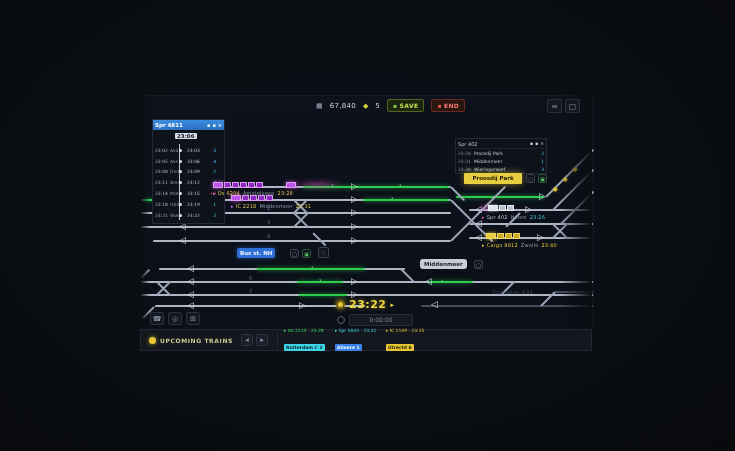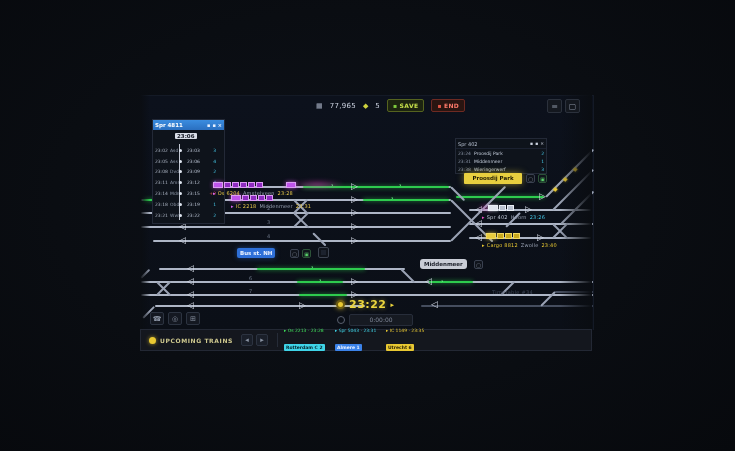--- a/index.html
+++ b/index.html
@@ -207,21 +207,21 @@
       <div class="plat" style="left: 126px; top: 123px;">3</div>
       <div class="plat" style="left: 126px; top: 137px;">4</div>
       <div class="plat" style="left: 108px; top: 179px;">6</div>
       <div class="plat" style="left: 108px; top: 192px;">7</div>
     </div>
   <div class="fade" style="left:560px;width:32px;background:linear-gradient(to right,transparent,#0a0d12);"></div>
   <div class="fade" style="left:140px;width:10px;background:linear-gradient(to left,transparent,#0a0d12);"></div>
 
   <div id="hud">
     <span class="ic">▦</span>
-    <span class="val">77,965</span>
+    <span class="val">67,840</span>
     <span class="dia">◆</span>
     <span class="val">5</span>
     <span class="hbtn save">
         <span style="color:#7ec93e">▪</span>
         <span>SAVE</span>
       </span>
     <span class="hbtn end">
         <span style="color:#e05545">▪</span>
         <span>END</span>
       </span>

